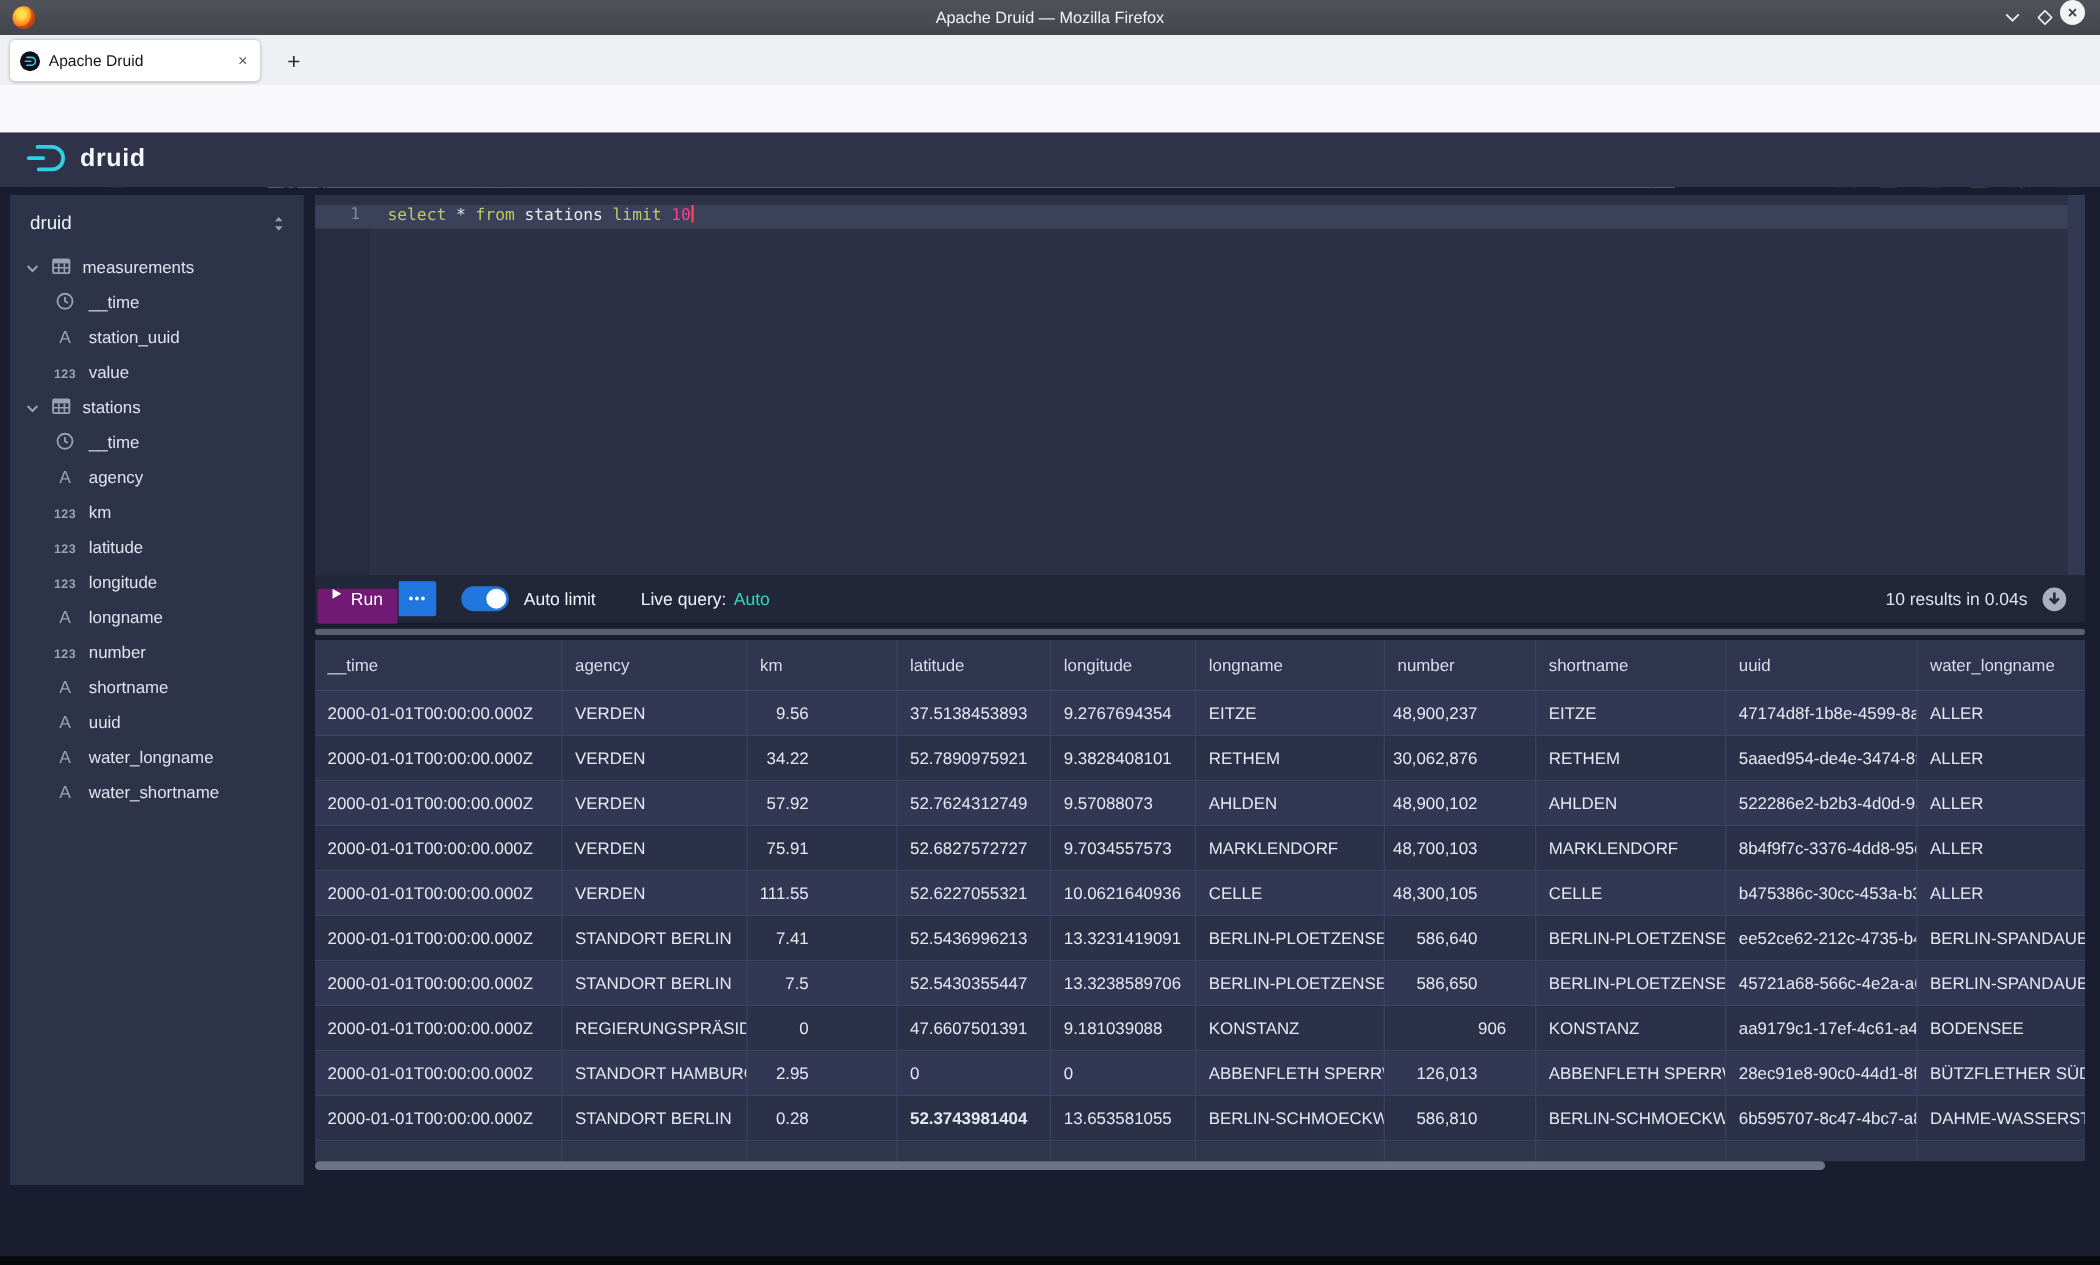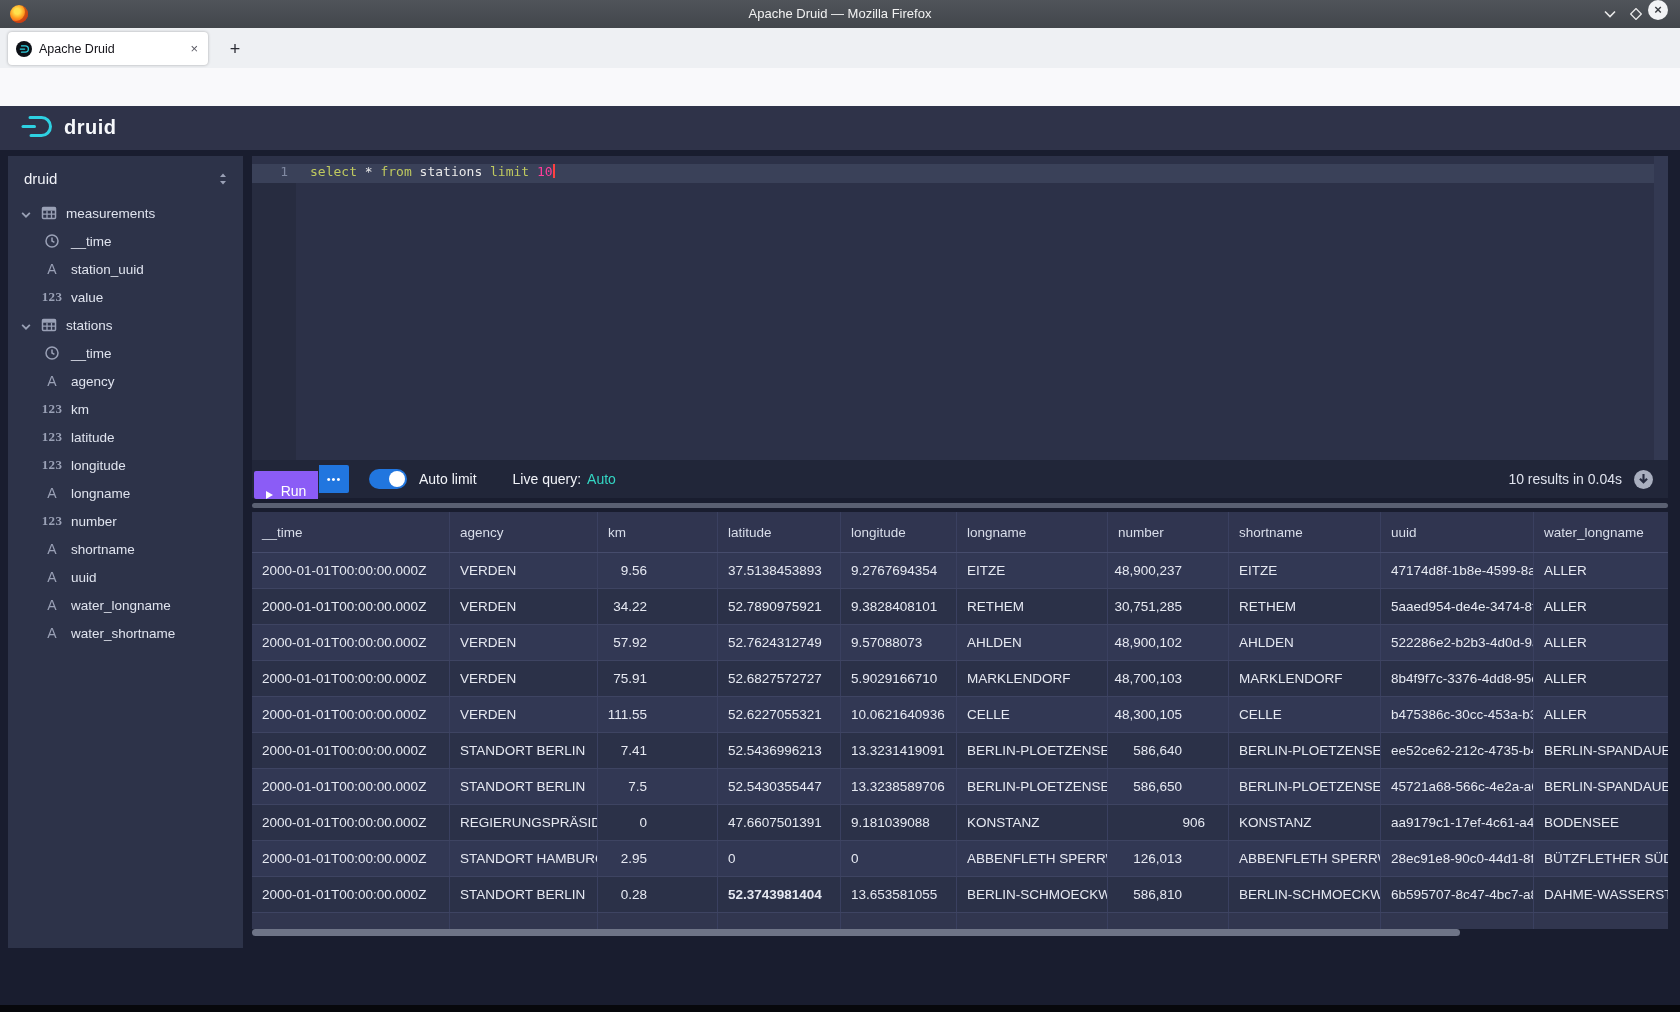--- a/index.html
+++ b/index.html
@@ -68,37 +68,37 @@
   
   #sidebar{left:8px;top:6px;width:235px;height:792px;background:#2d3349;color:#e3e7f0;}
   #schema-row{display:flex;align-items:center;justify-content:space-between;
     padding:14px 14px 6px 16px;font-size:15px;color:#f0f2f8;}
   .tree-row{height:28px;display:flex;align-items:flex-end;padding-left:12px;font-size:13.5px;color:#dfe3ee;}
   .tree-row .chev{width:14px;margin-right:7px;color:#9aa1b6;display:flex;}
   .tree-row .ticon{margin-right:9px;color:#9aa1b6;display:flex;}
   .tree-row.col{padding-left:34px;}
   .tree-row.col .cicon{width:20px;margin-right:9px;color:#9aa1b6;display:flex;justify-content:center;align-items:center;}
   .letterA{font-size:14px;color:#9aa1b6;font-family:"Liberation Sans",sans-serif;}
-  .num123{font-size:13px;font-weight:bold;color:#9aa1b6;letter-spacing:.3px;font-family:Liberation Serif, serif;}
+  .num123{font-size:10px;font-weight:bold;color:#9aa1b6;letter-spacing:.3px;}
 
   
   #editor{left:252px;top:6px;width:1416px;height:304px;background:#2c3148;}
   #gutter{left:0;top:0;width:44px;height:304px;background:#272c40;}
   #active-line{left:0;top:8px;width:1416px;height:19px;background:#3a4159;}
   #line-no{left:0;top:8px;width:36px;height:19px;line-height:19px;text-align:right;
     color:#8089a2;font:13px "DejaVu Sans Mono",monospace;}
   #code{left:58px;top:8px;height:19px;line-height:19px;font:13px "DejaVu Sans Mono",monospace;white-space:pre;}
   .tok-kw{color:#bfc95f;}.tok-pl{color:#e8e8e8;}.tok-num{color:#ff3d9a;}
   #caret{display:inline-block;width:2px;height:14px;background:#ff4040;vertical-align:-2px;}
   #ed-scroll{left:1402px;top:0;width:14px;height:304px;background:#333952;}
 
   
   #runbar{left:252px;top:310px;width:1416px;height:38px;background:#212639;display:flex;align-items:center;}
-  #run-btn{margin-left:2px;height:28px;width:64px;background:#8b5cf6;border-radius:2px 0 0 2px;
-    display:flex;align-items:flex-end;justify-content:center;color:#fff;font-size:14px;margin-top:12px;}
+  #run-btn{margin-left:2px;height:28px;width:64px;background:#701a75;border-radius:2px 0 0 2px;
+    display:flex;align-items:flex-start;justify-content:center;color:#fff;font-size:14px;margin-top:12px;}
   #run-btn .play{width:0;height:0;border-left:7px solid #fff;border-top:4.5px solid transparent;
     border-bottom:4.5px solid transparent;margin-right:8px;}
   #more-btn{height:28px;width:30px;background:#2176df;border-radius:0 2px 2px 0;margin-left:1px;
     color:#fff;display:flex;align-items:center;justify-content:center;font-size:11px;letter-spacing:1px;}
   #toggle{margin-left:20px;width:38px;height:20px;border-radius:10px;background:#2176df;position:relative;}
   #toggle .knob{position:absolute;right:2px;top:2px;width:16px;height:16px;border-radius:50%;background:#fff;}
   #auto-limit{margin-left:12px;font-size:14px;color:#f2f4f9;}
   #live-query{margin-left:36px;font-size:14px;color:#f2f4f9;}
   #live-value{color:#33d6c3;margin-left:6px;}
   #results-info{position:absolute;right:46px;font-size:14px;color:#dfe3ee;}
@@ -509,21 +509,21 @@
           <div class="cell" style="width: 153px;">47174d8f-1b8e-4599-8a</div>
           <div class="cell" style="width: 134px;">ALLER</div>
         </div>
         <div class="trow data even">
           <div class="cell" style="width: 198px;">2000-01-01T00:00:00.000Z</div>
           <div class="cell" style="width: 148px;">VERDEN</div>
           <div class="cell r" style="width: 120px; padding-right: 70px;">34.22</div>
           <div class="cell" style="width: 123px;">52.7890975921</div>
           <div class="cell" style="width: 116px;">9.3828408101</div>
           <div class="cell" style="width: 151px;">RETHEM</div>
-          <div class="cell r" style="width: 121px; padding-right: 46px;">30,751,285</div>
+          <div class="cell r" style="width: 121px; padding-right: 46px;">30,062,876</div>
           <div class="cell" style="width: 152px;">RETHEM</div>
           <div class="cell" style="width: 153px;">5aaed954-de4e-3474-8f</div>
           <div class="cell" style="width: 134px;">ALLER</div>
         </div>
         <div class="trow data odd">
           <div class="cell" style="width: 198px;">2000-01-01T00:00:00.000Z</div>
           <div class="cell" style="width: 148px;">VERDEN</div>
           <div class="cell r" style="width: 120px; padding-right: 70px; text-align: center;">57.92</div>
           <div class="cell" style="width: 123px;">52.7624312749</div>
           <div class="cell" style="width: 116px;">9.57088073</div>
@@ -531,21 +531,21 @@
           <div class="cell r" style="width: 121px; padding-right: 46px;">48,900,102</div>
           <div class="cell" style="width: 152px;">AHLDEN</div>
           <div class="cell" style="width: 153px;">522286e2-b2b3-4d0d-9a</div>
           <div class="cell" style="width: 134px;">ALLER</div>
         </div>
         <div class="trow data even">
           <div class="cell" style="width: 198px;">2000-01-01T00:00:00.000Z</div>
           <div class="cell" style="width: 148px;">VERDEN</div>
           <div class="cell r" style="width: 120px; padding-right: 70px;">75.91</div>
           <div class="cell" style="width: 123px;">52.6827572727</div>
-          <div class="cell" style="width: 116px;">5.9029166710</div>
+          <div class="cell" style="width: 116px;">9.7034557573</div>
           <div class="cell" style="width: 151px;">MARKLENDORF</div>
           <div class="cell r" style="width: 121px; padding-right: 46px;">48,700,103</div>
           <div class="cell" style="width: 152px;">MARKLENDORF</div>
           <div class="cell" style="width: 153px;">8b4f9f7c-3376-4dd8-95c</div>
           <div class="cell" style="width: 134px;">ALLER</div>
         </div>
         <div class="trow data odd">
           <div class="cell" style="width: 198px;">2000-01-01T00:00:00.000Z</div>
           <div class="cell" style="width: 148px;">VERDEN</div>
           <div class="cell r" style="width: 120px; padding-right: 70px;">111.55</div>

